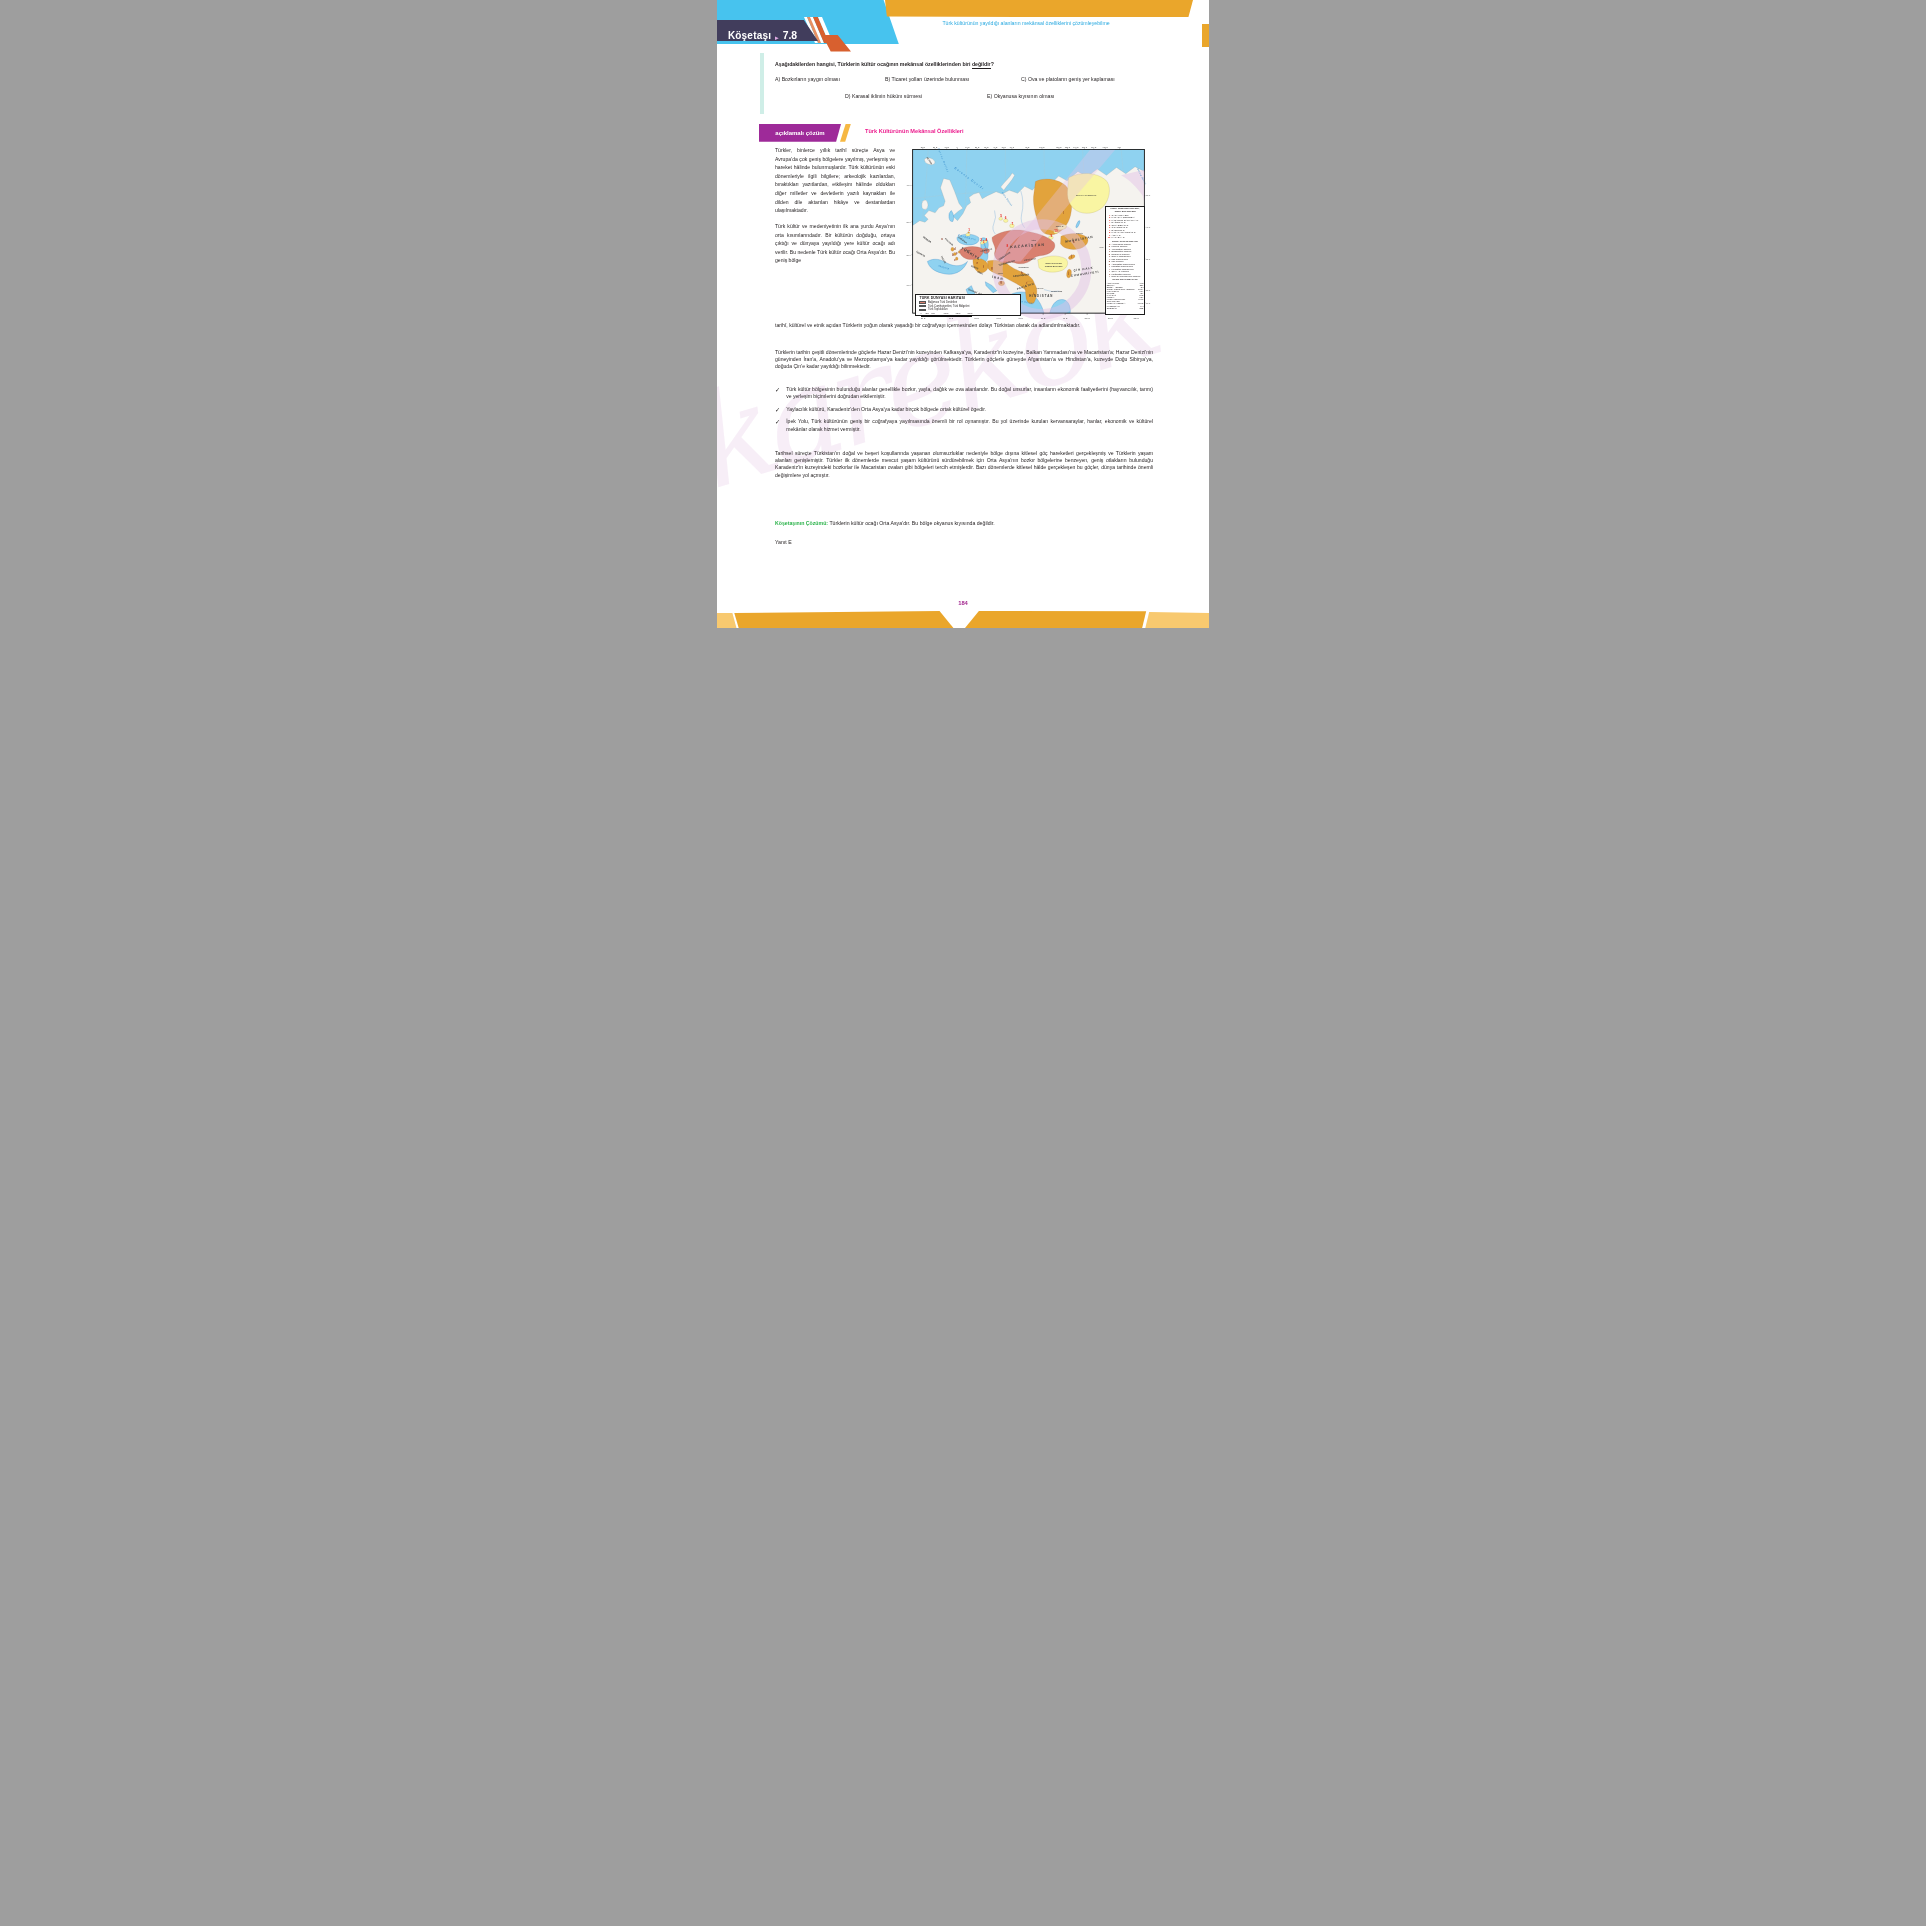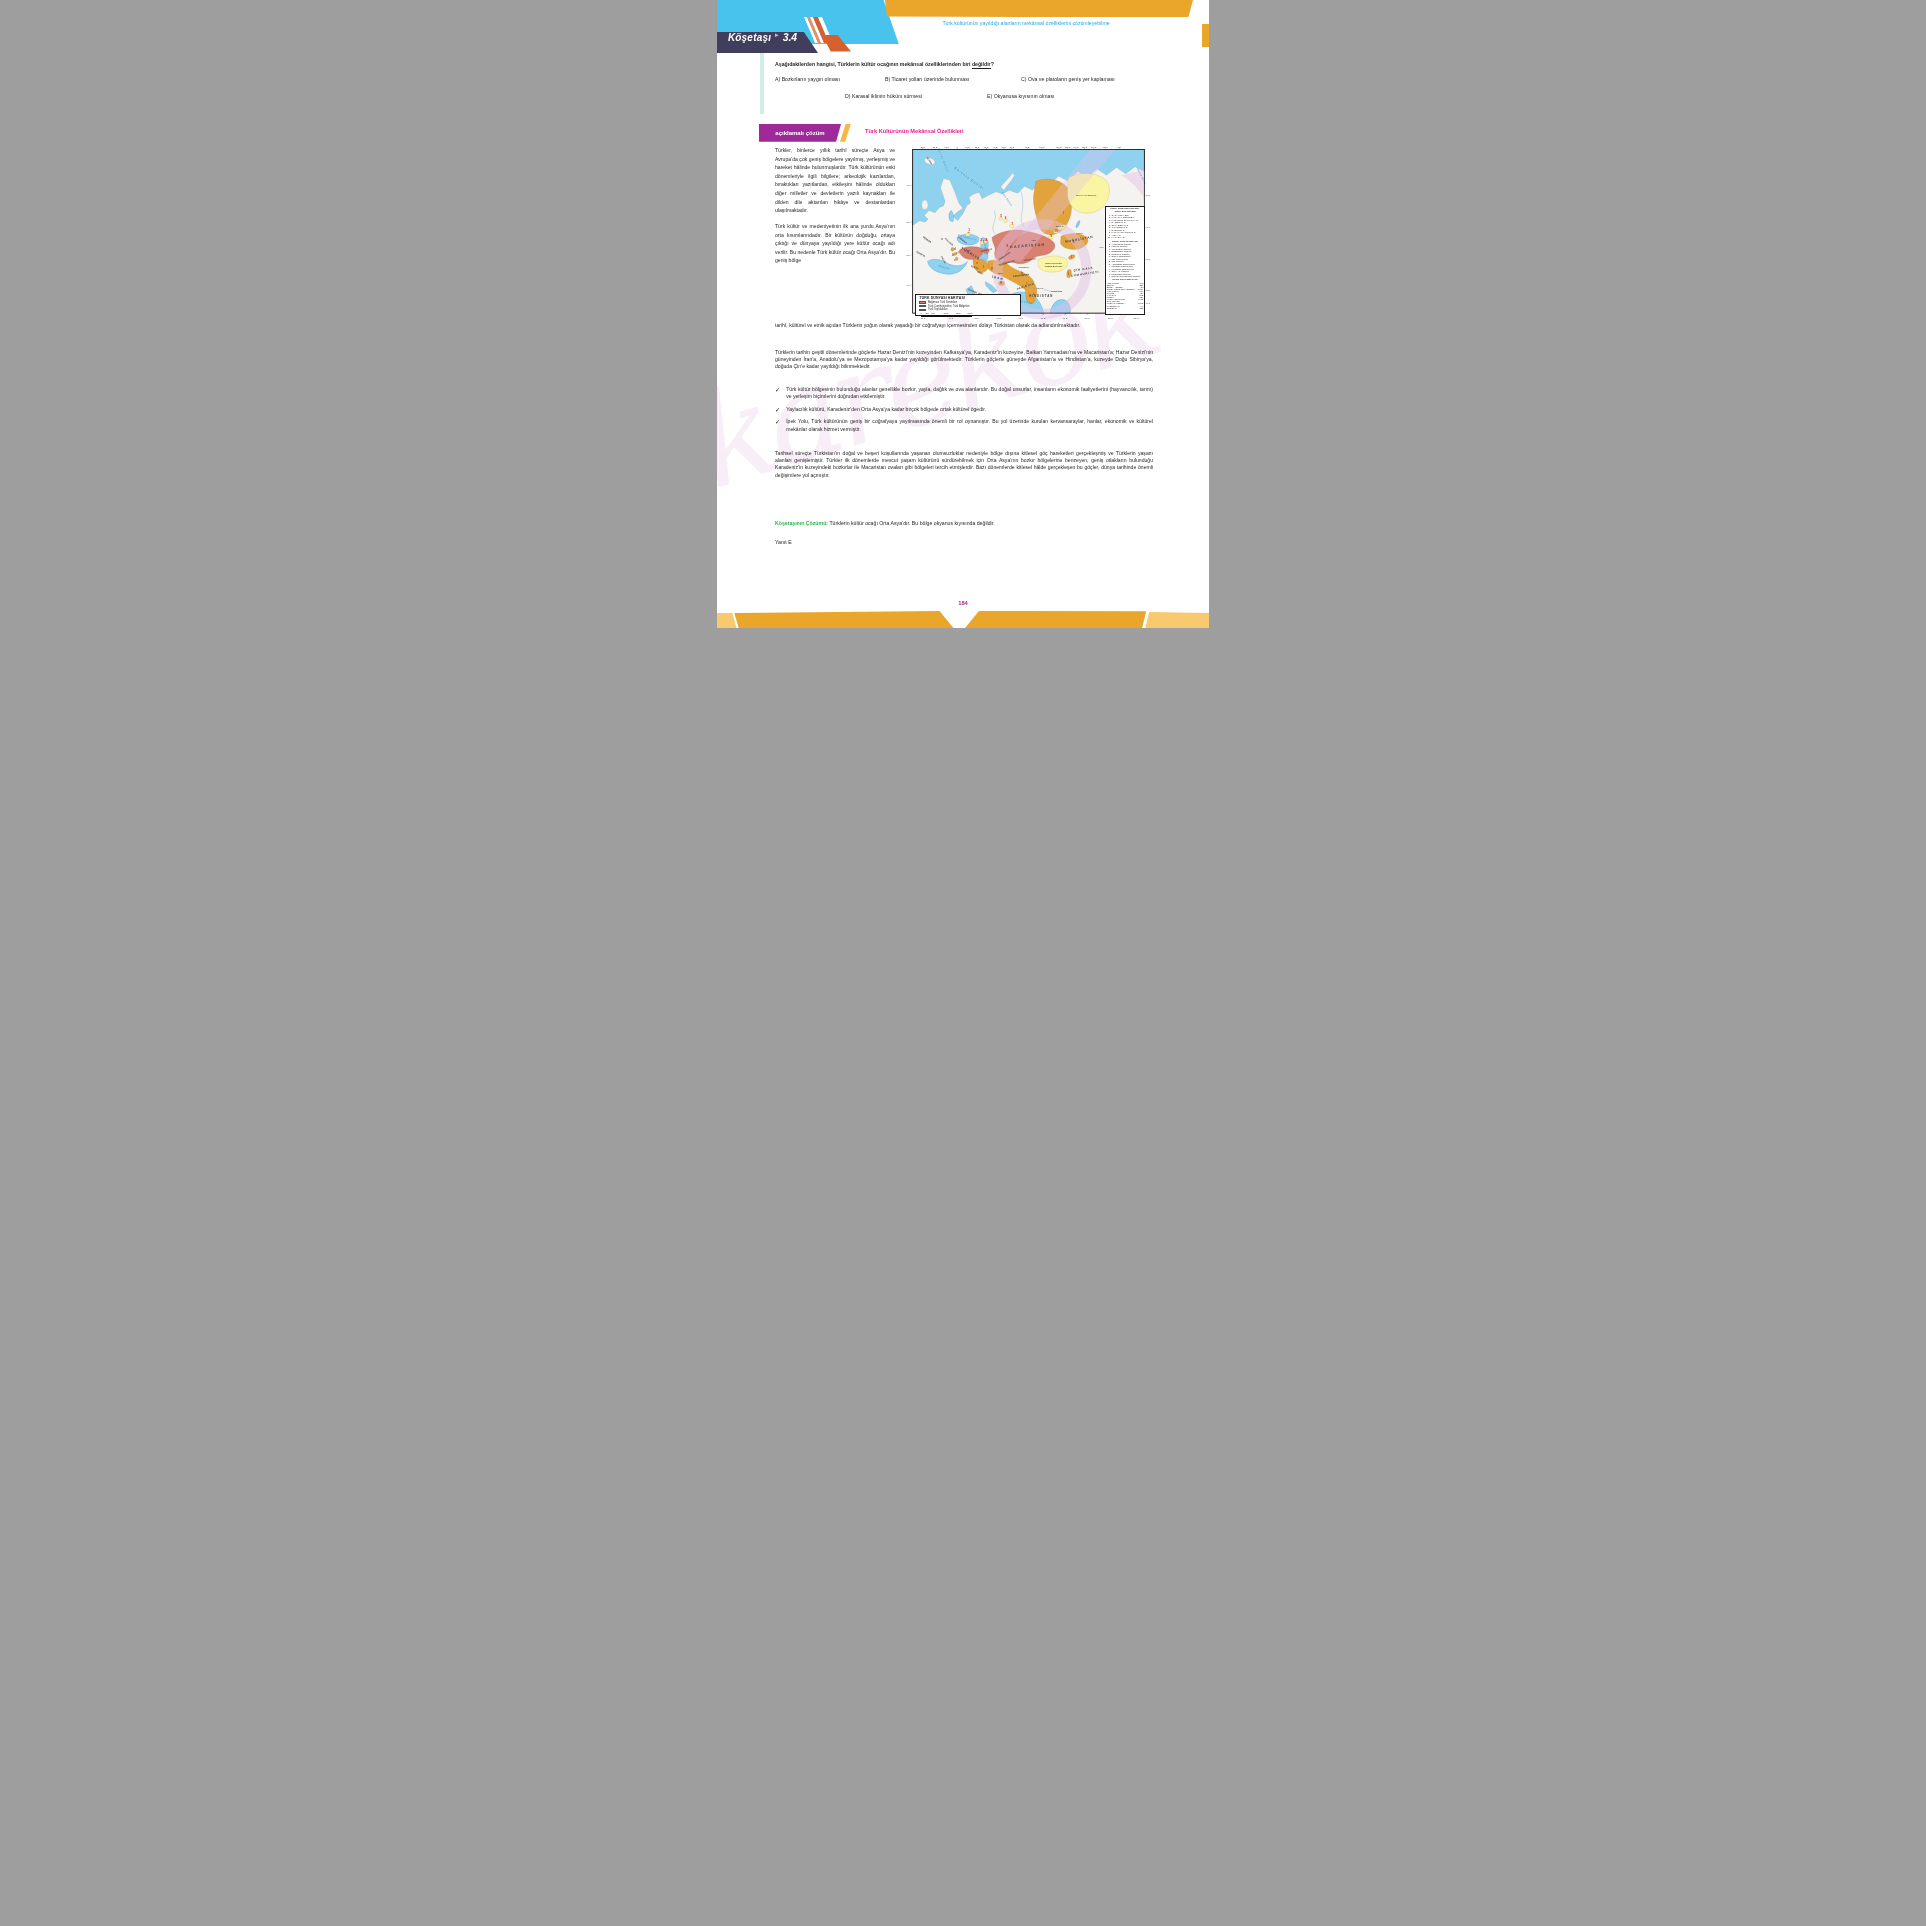--- a/index.html
+++ b/index.html
@@ -18,23 +18,23 @@
   .cyan-band{left:0;top:0;width:200px;height:44px;background:var(--c-cyan,#47c3ee);
              clip-path:polygon(0 0,83.3% 0,90.9% 100%,0 100%);}
   .stripe{top:17.3px;height:26px;transform:skewX(23deg);transform-origin:top left;}
   .st-w1{left:87px;width:2.7px;background:#fff;}
   .st-lo{left:90px;width:3.5px;background:var(--c-orange_light,#e79062);}
   .st-w2{left:93px;width:2.7px;background:#fff;}
   .st-do{left:96px;width:5.4px;background:var(--c-orange_dark,#d8602f);}
   .st-w3{left:101px;width:3.5px;background:#fff;}
   .orange-lower{left:99px;top:35px;width:35px;height:16.6px;background:var(--c-orange_dark,#d8602f);
                 clip-path:polygon(18% 0,62% 0,100% 100%,42% 100%);}
-  .kose-badge{left:0;top:32px;width:101px;height:21px;background:var(--c-navy,#413d5c);
+  .kose-badge{left:0;top:20px;width:101px;height:21px;background:var(--c-navy,#413d5c);
               clip-path:polygon(0 0,86% 0,100% 100%,0 100%);
-              display:flex;align-items:flex-start;justify-content:center;gap:2.7px;padding-right:10px;font-style:italic;}
+              display:flex;align-items:flex-end;justify-content:center;gap:2.7px;padding-right:10px;}
   .k-title{color:#fff;font-weight:bold;font-size:10px;letter-spacing:0.2px;}
   .k-arrow{color:#dfa9e3;font-size:6.2px;line-height:1;}
   .k-num{color:#fff;font-weight:bold;font-size:10.4px;}
   .objective{left:184px;top:20px;width:250px;text-align:center;font-size:5.2px;
              color:var(--c-objective,#29a9e0);}
 
   
   .mint-bar{left:43px;top:53px;width:3.5px;height:61px;background:var(--c-mint,#cfeee7);}
   .q-stem{left:58px;top:56px;width:381px;font-size:5.2px;font-weight:bold;}
   .q-stem .u{border-bottom:0.8px solid #231f20;padding-bottom:0.4px;}
@@ -123,21 +123,21 @@
   <div class="abs stripe st-w1"></div>
   <div class="abs stripe st-lo"></div>
   <div class="abs stripe st-w2"></div>
   <div class="abs stripe st-do"></div>
   <div class="abs stripe st-w3"></div>
   <div class="abs orange-lower"></div>
 
   <div class="abs kose-badge">
     <span class="k-title">Köşetaşı</span>
     <span class="k-arrow">►</span>
-    <span class="k-num">3.4</span>
+    <span class="k-num">7.8</span>
   </div>
   <div class="abs objective">Türk kültürünün yayıldığı alanların mekânsal özelliklerini çözümleyebilme</div>
 
   <div class="abs mint-bar"></div>
   <p class="abs q-stem"><span>Aşağıdakilerden hangisi, Türklerin kültür ocağının mekânsal özelliklerinden biri </span><span class="u">değildir</span><span>?</span></p>
   <span class="abs opt optA">A) Bozkırların yaygın olması</span>
   <span class="abs opt optB">B) Ticaret yolları üzerinde bulunması</span>
   <span class="abs opt optC">C) Ova ve platoların geniş yer kaplaması</span>
   <span class="abs opt optD">D) Karasal iklimin hüküm sürmesi</span>
   <span class="abs opt optE">E) Okyanusa kıyısının olması</span>

